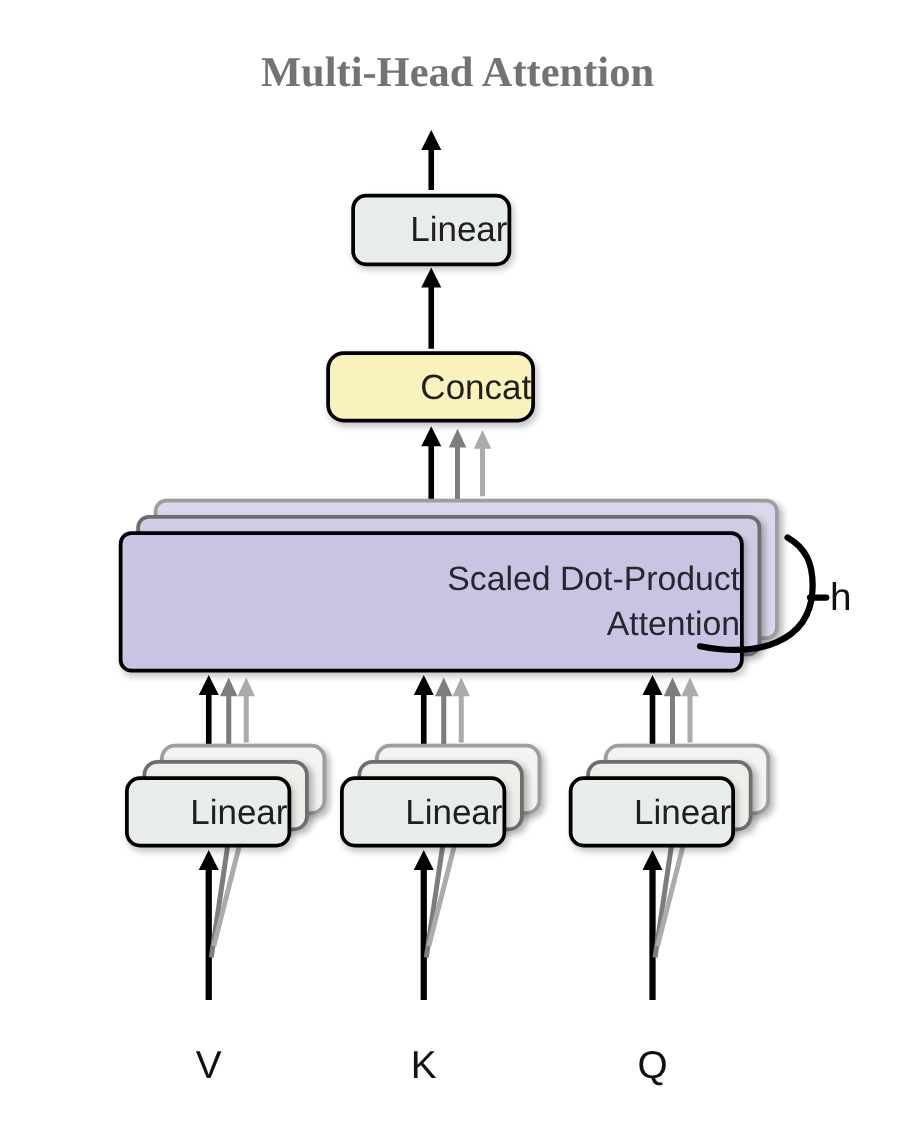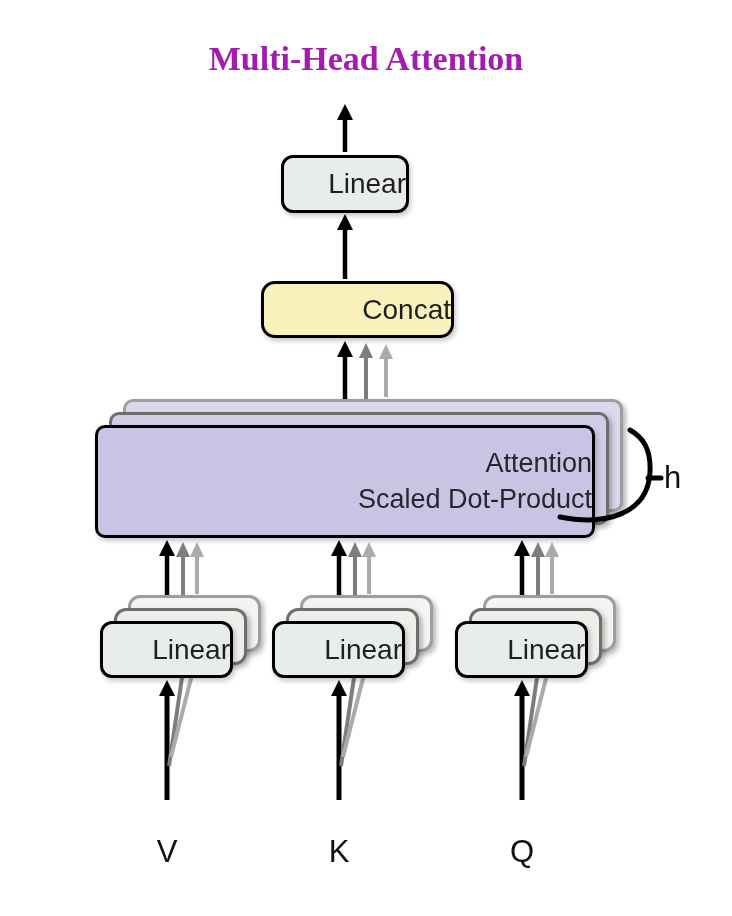--- a/index.html
+++ b/index.html
@@ -32,21 +32,21 @@
   .g1{border-color:var(--ghost1);z-index:3}
   .g2{border-color:var(--ghost2);z-index:2}
   .attn{background:var(--attn-fill);font-size:27px;line-height:1.3;color:#26262e;border-radius:10px}
   .attn.g1{background:var(--attn-g1)}
   .attn.g2{background:var(--attn-g2)}
   .lin.g1{background:var(--lin-g1)}
   .lin.g2{background:var(--lin-g2)}
   .concat{background:var(--concat-fill);border-radius:14px}
   .title{
     position:absolute;top:40px;left:0;width:732px;text-align:center;z-index:6;
-    font-family:"Liberation Serif", serif;font-weight:700;font-size:34px;color:#a21caf;
+    font-family:"Liberation Serif", serif;font-weight:700;font-size:34px;color:#737373;
   }
   .io-label{
     position:absolute;width:60px;text-align:center;top:834px;z-index:6;
     font-size:31px;color:#111;
   }
   .h-label{position:absolute;left:664px;top:460px;font-size:31px;color:#111;z-index:6}
   .sblk{stroke:#000;stroke-width:4.5;fill:none}
   .sblk-thick{stroke:#000;stroke-width:5;fill:none}
   .fblk{fill:#000;stroke:none}
   .sg1{stroke:#7d7d7d;stroke-width:4;fill:none}
@@ -143,29 +143,29 @@
       <line class="sg2" x1="526" y1="757" x2="553" y2="651"></line>
     </g>
   </svg>
 
   <div class="title">Multi-Head Attention</div>
 
   <div class="box lin" style="left:281px;top:155px;width:128px;height:58px">
     <span>Linear</span>
   </div>
 
-  <div class="box concat" style="left:261px;top:281px;width:193px;height:57px">
+  <div class="box concat" style="left:261px;top:281px;width:167px;height:57px">
     <span>Concat</span>
   </div>
 
   <div class="box attn ghost g2" style="left:123px;top:399px;width:500px;height:113px"></div>
   <div class="box attn ghost g1" style="left:109px;top:412px;width:500px;height:113px"></div>
   <div class="box attn" style="left:95px;top:425px;width:500px;height:113px">
+    <div>Scaled Dot-Product</div>
     <div>Attention</div>
-    <div>Scaled Dot-Product</div>
   </div>
 
   <div class="box lin ghost g2" style="left:128px;top:595px;width:133px;height:57px"></div>
   <div class="box lin ghost g1" style="left:114px;top:608px;width:133px;height:57px"></div>
   <div class="box lin" style="left:100px;top:621px;width:133px;height:57px">
     <span>Linear</span>
   </div>
 
   <div class="box lin ghost g2" style="left:300px;top:595px;width:133px;height:57px"></div>
   <div class="box lin ghost g1" style="left:286px;top:608px;width:133px;height:57px"></div>

